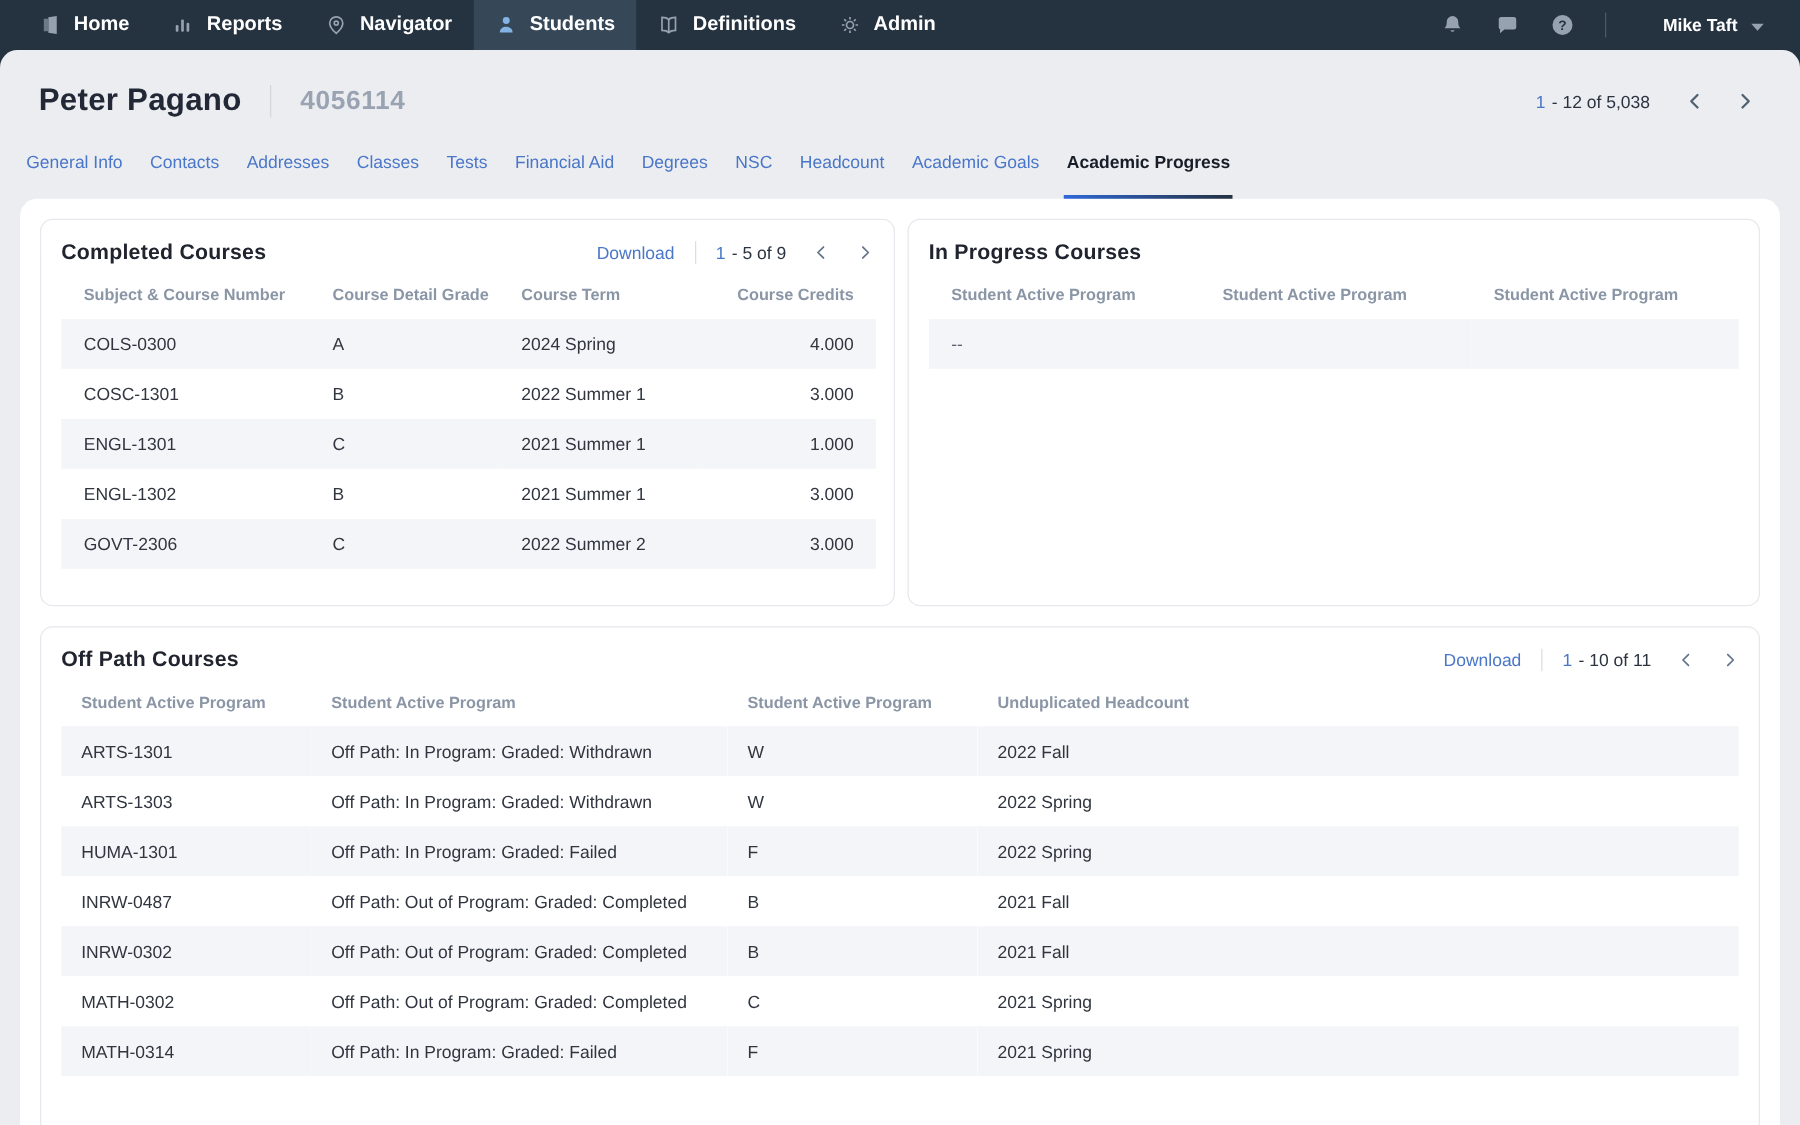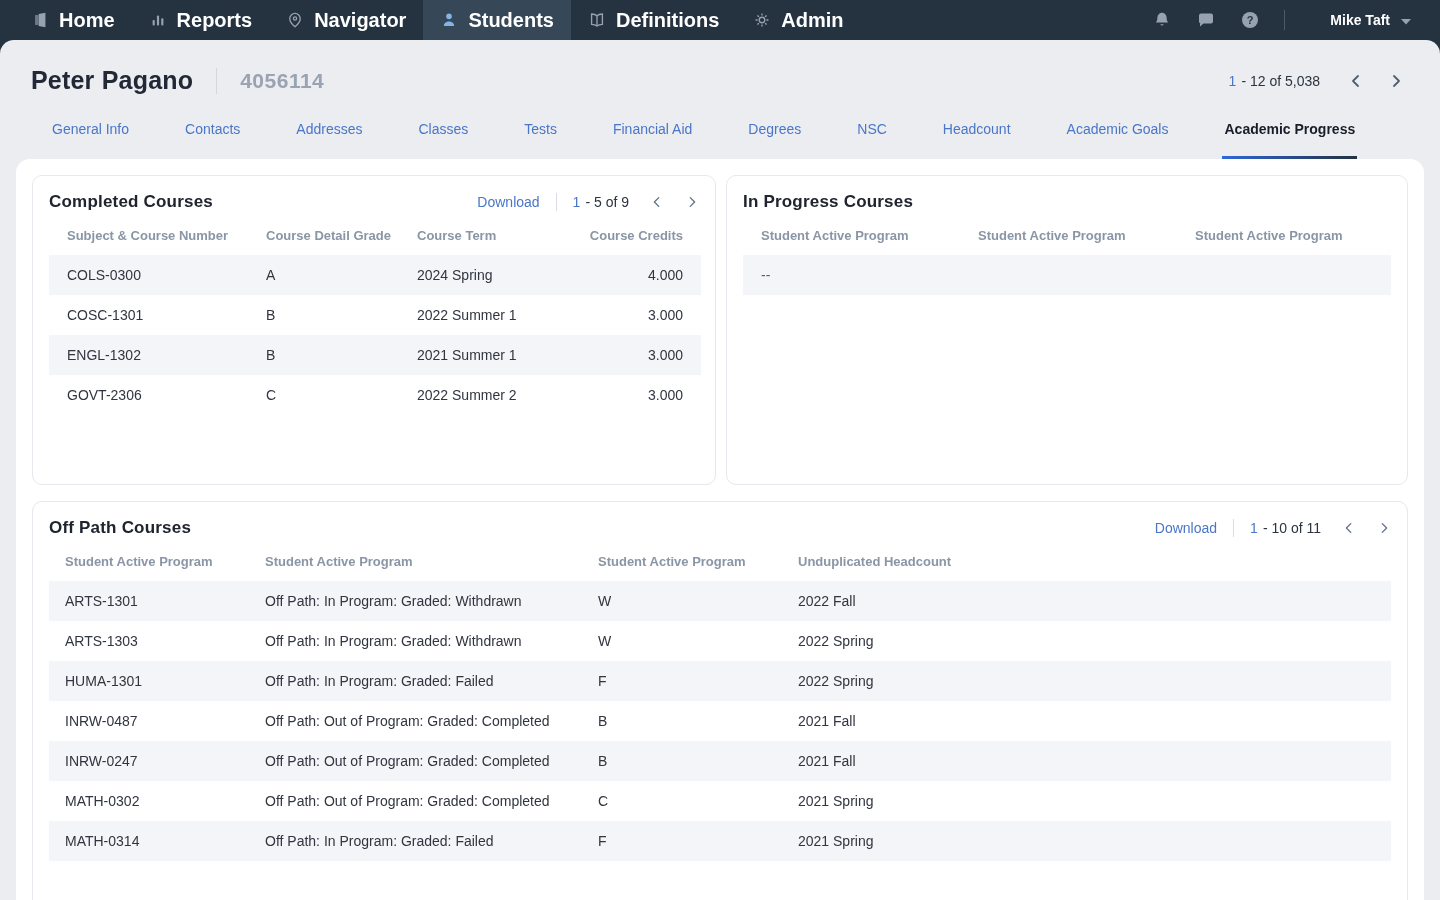--- a/index.html
+++ b/index.html
@@ -2,21 +2,21 @@
 <html><head>
 <meta charset="utf-8">
 <style>
   * { margin:0; padding:0; box-sizing:border-box; }
   html,body { width:1440px; height:900px; overflow:hidden;
     font-family:"Liberation Sans", sans-serif; background:#253240; }
 
   
   .topnav { height:40px; display:flex; align-items:stretch; padding-left:14px; padding-right:28px; background:#253240; }
   .nav-item { display:flex; align-items:center; gap:10px; padding:0 17px; cursor:pointer;
-    color:#ffffff; font-size:20px; font-weight:bold; white-space:nowrap; }
+    color:#ffffff; font-size:16px; font-weight:bold; white-space:nowrap; }
   .nav-item.active { background:#364757; }
   .nav-item svg { display:block; }
   .nav-right { margin-left:auto; display:flex; align-items:center; gap:24px; }
   .nav-ico { display:flex; align-items:center; cursor:pointer; }
   .nav-divider { width:1px; height:20px; background:#4b5a69; }
   .user-menu { display:flex; align-items:center; gap:10px; color:#ffffff; font-size:14px; font-weight:bold; cursor:pointer;margin-left:21px; }
 
   
   .sheet { position:absolute; top:40px; left:0; right:0; bottom:0;
     background:#ebedf1; border-radius:14px 14px 0 0; display:flex; flex-direction:column; }
@@ -26,21 +26,21 @@
   .hdr-divider { width:1px; height:26px; background:#d3d7de; margin:0 23px; }
   .student-id { font-size:21px; font-weight:bold; color:#9aa3b2; letter-spacing:.5px; }
   .pager { margin-left:auto; display:flex; align-items:center; font-size:14px; color:#2c3340; }
   .pager .cur { color:#4a76c8; }
   .pager .rest { margin-left:5px; }
   .chev-btn { background:none; border:none; cursor:pointer; display:flex; align-items:center; padding:0; }
   .page-header .chev-btn:first-of-type { margin-left:28px; }
   .page-header .chev-btn + .chev-btn { margin-left:24px; }
 
   
-  .tabs { display:flex; gap:56px; margin:18px 0 0 52px; }
+  .tabs { display:flex; gap:22px; margin:18px 0 0 21px; }
   .tab { position:relative; padding:8px 0 22px; font-size:14px; color:#4a76c8; cursor:pointer; white-space:nowrap; }
   .tab.active { color:#181d28; font-weight:bold; }
   .tab.active::after { content:""; position:absolute; left:-2px; right:-2px; bottom:0; height:3px;
     background:linear-gradient(90deg,#2f68d8,#243140); }
 
   
   .content { flex:1; margin:0 16px; background:#ffffff; border-radius:14px 14px 0 0;
     padding:16px; overflow:hidden; min-height:0; }
   .cards-row { display:flex; gap:10px; margin-bottom:16px; }
   .card { background:#ffffff; border:1px solid #e5e8ec; border-radius:10px; padding:16px 16px 0 16px; }
@@ -245,20 +245,26 @@
                 <td>2024 Spring</td>
                 <td class="num">4.000</td>
               </tr>
             <tr>
                 <td>COSC-1301</td>
                 <td>B</td>
                 <td>2022 Summer 1</td>
                 <td class="num">3.000</td>
               </tr>
             <tr>
+                <td>ENGL-1301</td>
+                <td>C</td>
+                <td>2021 Summer 1</td>
+                <td class="num">1.000</td>
+              </tr>
+            <tr>
                 <td>ENGL-1302</td>
                 <td>B</td>
                 <td>2021 Summer 1</td>
                 <td class="num">3.000</td>
               </tr>
             <tr>
                 <td>GOVT-2306</td>
                 <td>C</td>
                 <td>2022 Summer 2</td>
                 <td class="num">3.000</td>
@@ -340,21 +346,21 @@
               <td>F</td>
               <td>2022 Spring</td>
             </tr>
           <tr>
               <td>INRW-0487</td>
               <td>Off Path: Out of Program: Graded: Completed</td>
               <td>B</td>
               <td>2021 Fall</td>
             </tr>
           <tr>
-              <td>INRW-0247</td>
+              <td>INRW-0302</td>
               <td>Off Path: Out of Program: Graded: Completed</td>
               <td>B</td>
               <td>2021 Fall</td>
             </tr>
           <tr>
               <td>MATH-0302</td>
               <td>Off Path: Out of Program: Graded: Completed</td>
               <td>C</td>
               <td>2021 Spring</td>
             </tr>

